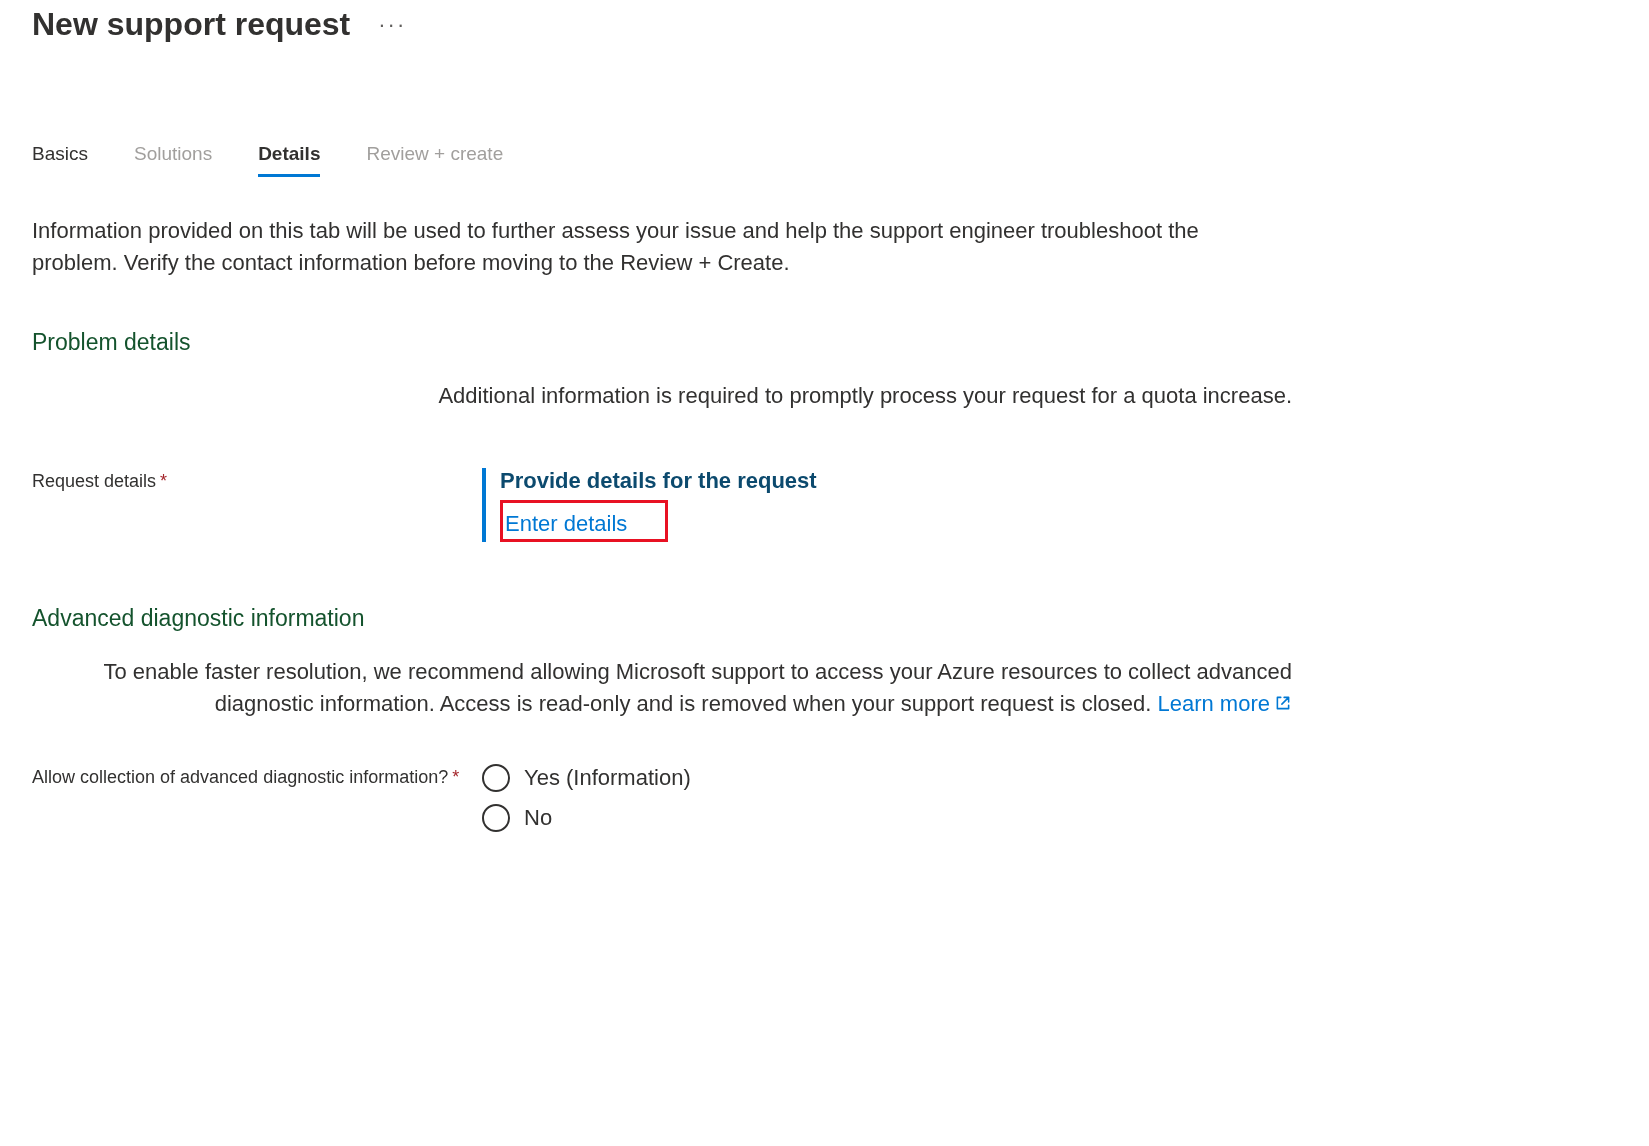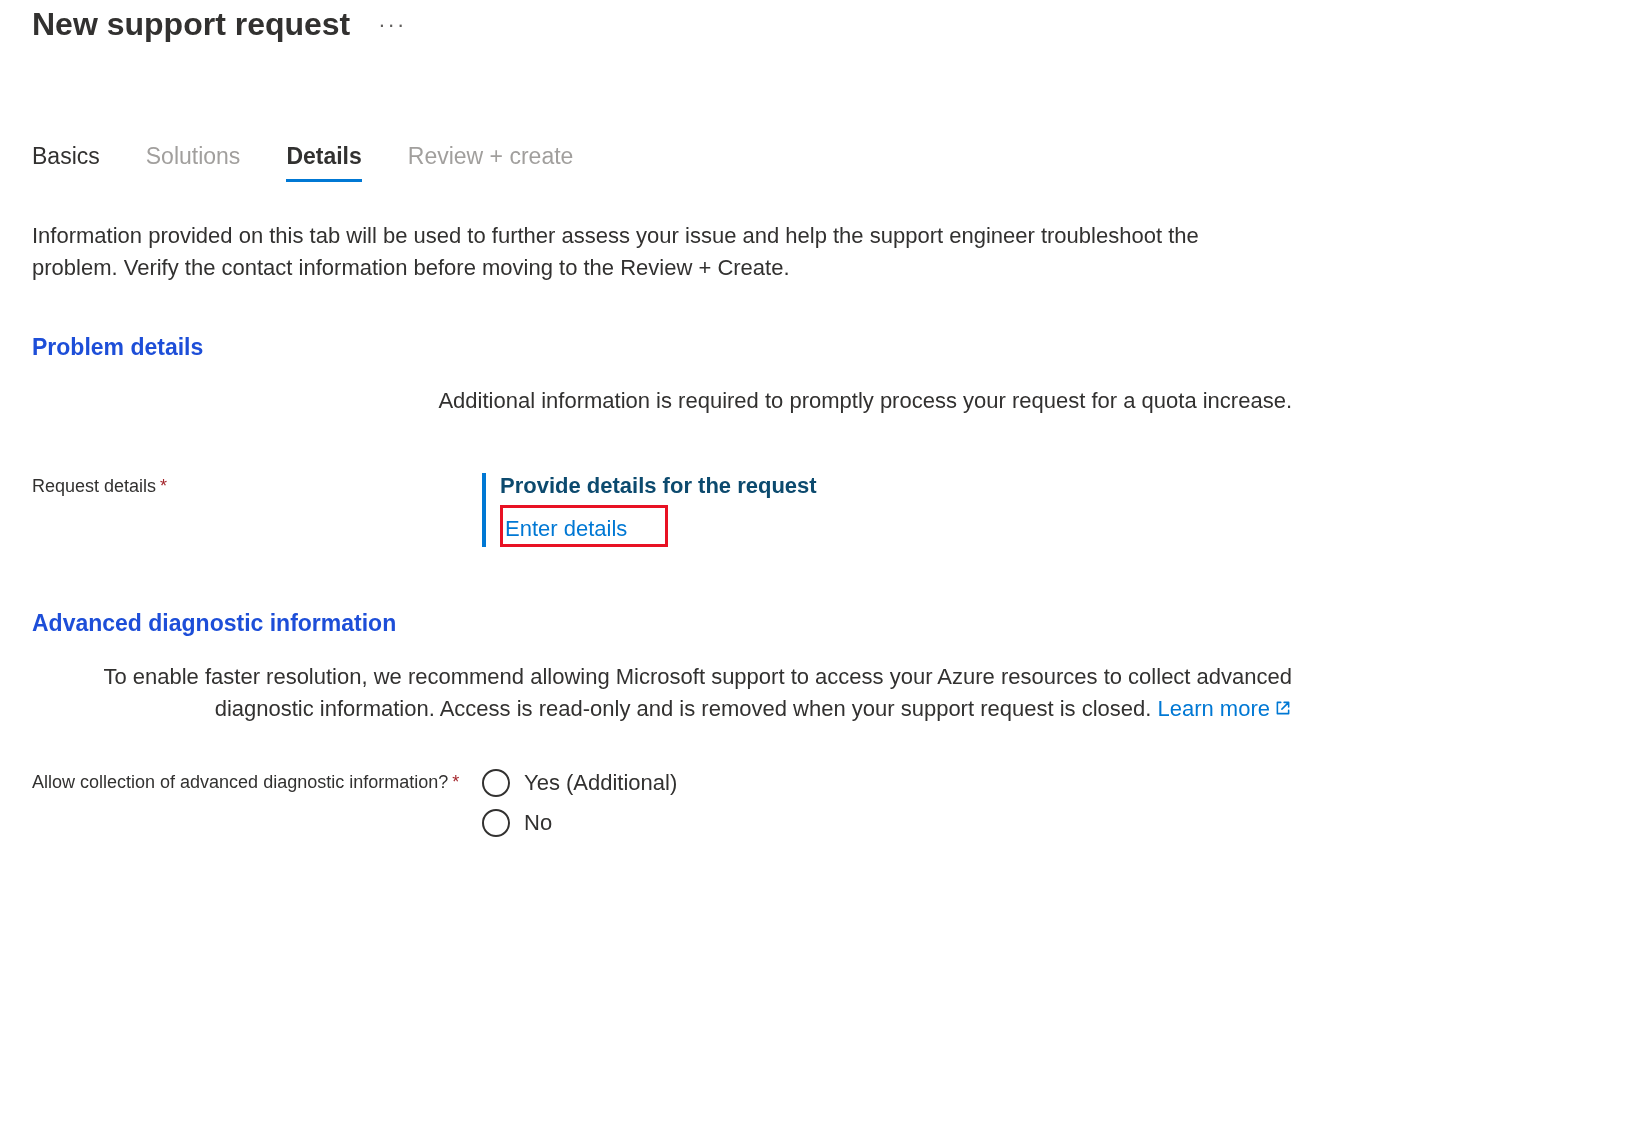--- a/index.html
+++ b/index.html
@@ -31,21 +31,21 @@
       letter-spacing: 2px;
       padding: 4px 8px;
     }
     .tabs {
       display: flex;
       gap: 46px;
       margin-top: 100px;
       border-bottom: none;
     }
     .tab {
-      font-size: 23px;
+      font-size: 19px;
       padding-bottom: 10px;
       cursor: pointer;
       color: #323130;
       position: relative;
     }
     .tab.disabled {
       color: #a19f9d;
       cursor: default;
     }
     .tab.active {
@@ -65,23 +65,23 @@
       margin-top: 40px;
     }
     .intro-text {
       font-size: 22px;
       line-height: 1.45;
       color: #323130;
       max-width: 1250px;
     }
     .section-heading {
       font-size: 23px;
-      font-weight: 700;
+      font-weight: 400;
       margin-top: 50px;
-      color: #1d4ed8;
+      color: #14532d;
     }
     .section-desc {
       font-size: 22px;
       margin-top: 24px;
       line-height: 1.45;
       color: #323130;
       max-width: 1260px;
       text-align: right;
     }
     .field-row {
@@ -193,21 +193,21 @@
           </svg></span></a>
   </p>
 
   <div class="field-row" style="margin-top:44px;">
     <div class="field-label">
       <span>Allow collection of advanced diagnostic information?</span><span class="required-asterisk">*</span>
     </div>
     <div class="radio-group">
       <div class="radio-option">
         <span class="radio-circle"></span>
-        <span class="radio-label">Yes (Additional)</span>
+        <span class="radio-label">Yes (Information)</span>
       </div>
       <div class="radio-option">
         <span class="radio-circle"></span>
         <span class="radio-label">No</span>
       </div>
     </div>
   </div>
 </div>
 
 </body></html>

